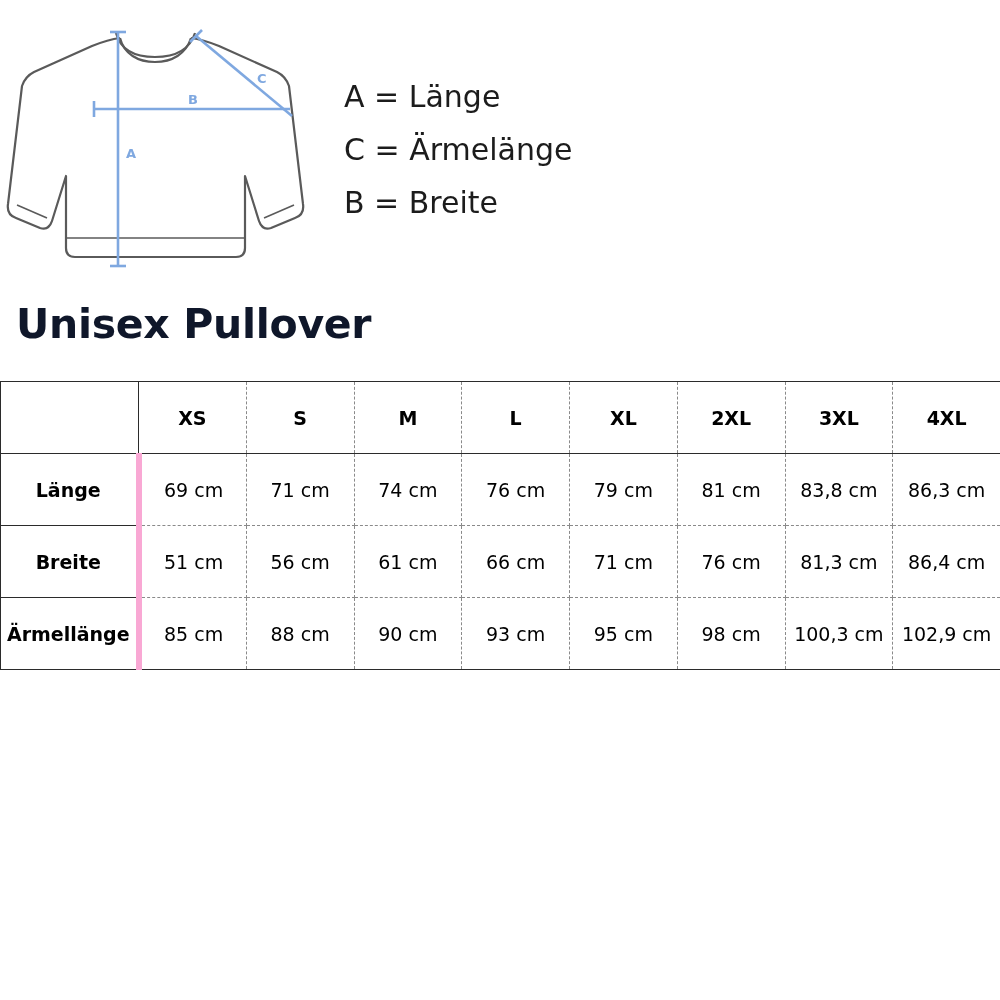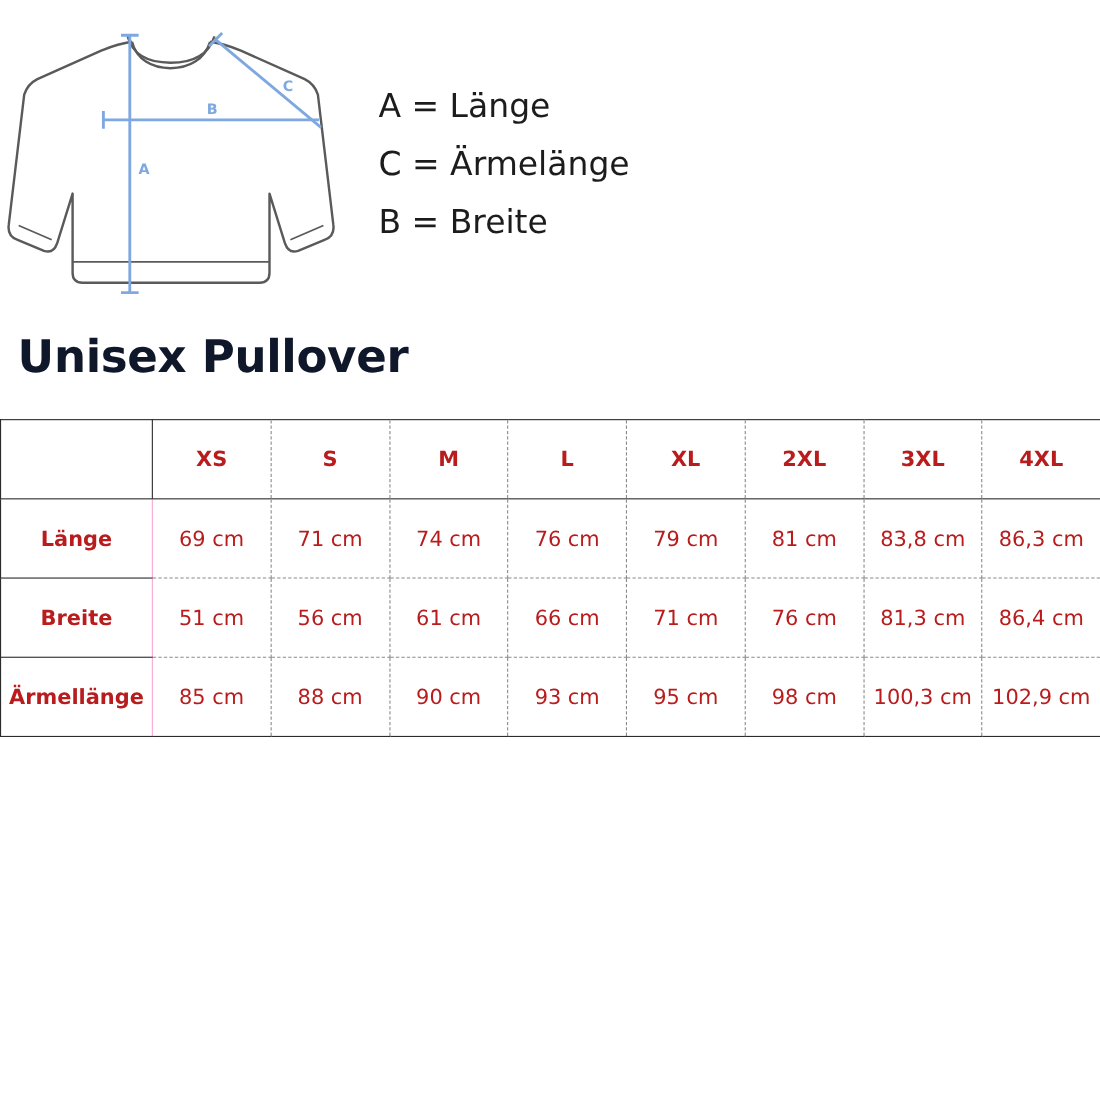--- a/index.html
+++ b/index.html
@@ -66,21 +66,21 @@
     table-layout: fixed;
   }
   table.size-table td, table.size-table th {
     border-top: 1px solid #2b2b2b;
     border-bottom: 1px solid #2b2b2b;
     border-left: 1px dashed #8a8a8a;
     border-right: 1px dashed #8a8a8a;
     text-align: center;
     font-weight: 400;
     font-size: 19px;
-    color: #b91c1c;
+    color: #000000;
     height: 72px;
     padding: 0 2px;
   }
   table.size-table tr.head th {
     font-weight: 700;
     font-size: 19px;
   }
   table.size-table tr td.rowhead,
   table.size-table tr.head th.corner {
     font-weight: 700;
@@ -90,21 +90,21 @@
   table.size-table tr th:first-child,
   table.size-table tr td:first-child { border-left: 1px solid #2b2b2b; }
   table.size-table tr th:last-child,
   table.size-table tr td:last-child { border-right: 1px solid #2b2b2b; }
   
   table.size-table tr.body-row td { border-top: 1px dashed #8a8a8a; border-bottom: 1px dashed #8a8a8a; }
   table.size-table tr.head th { border-top: 1px solid #2b2b2b; border-bottom: 1px solid #2b2b2b; }
   table.size-table tr.body-row:last-child td { border-bottom: 1px solid #2b2b2b; }
   
   table.size-table tr th.corner { border-right: 1px solid #2b2b2b; }
-  table.size-table tr td.rowhead { border-right: 1px solid #f9a8d4; margin-left: 48px; }
+  table.size-table tr td.rowhead { border-right: 6px solid #f9a8d4; margin-left: 48px; }
   
   table.size-table tr.body-row td.rowhead { border-top: 1px solid #2b2b2b; border-bottom: 1px solid #2b2b2b; }
   .col-first { width: 138px; }
   .col-rest { width: 107.75px; }
 </style>
 </head>
 <body>
 
 <div id="page">
 

